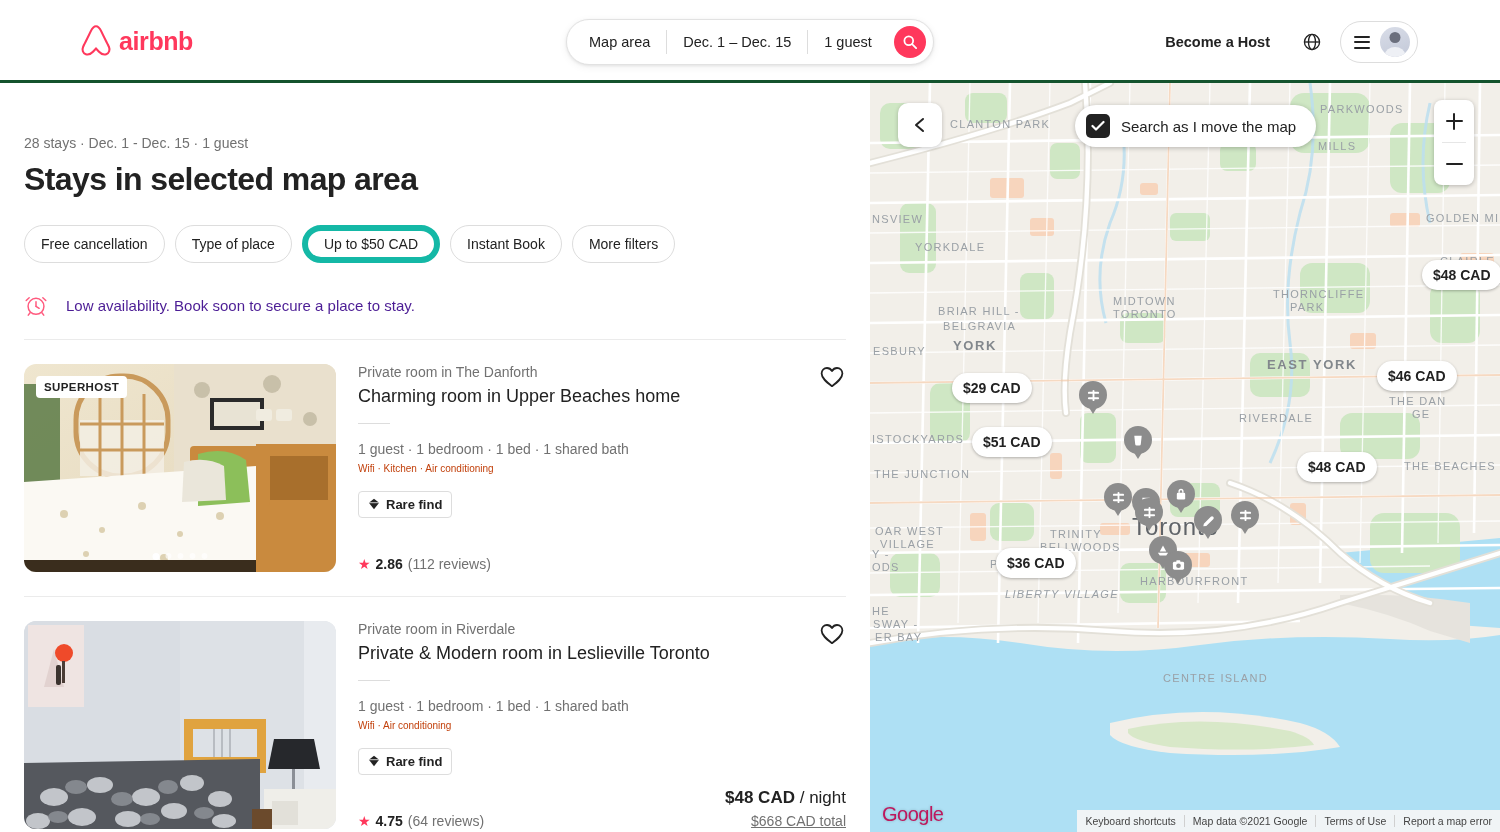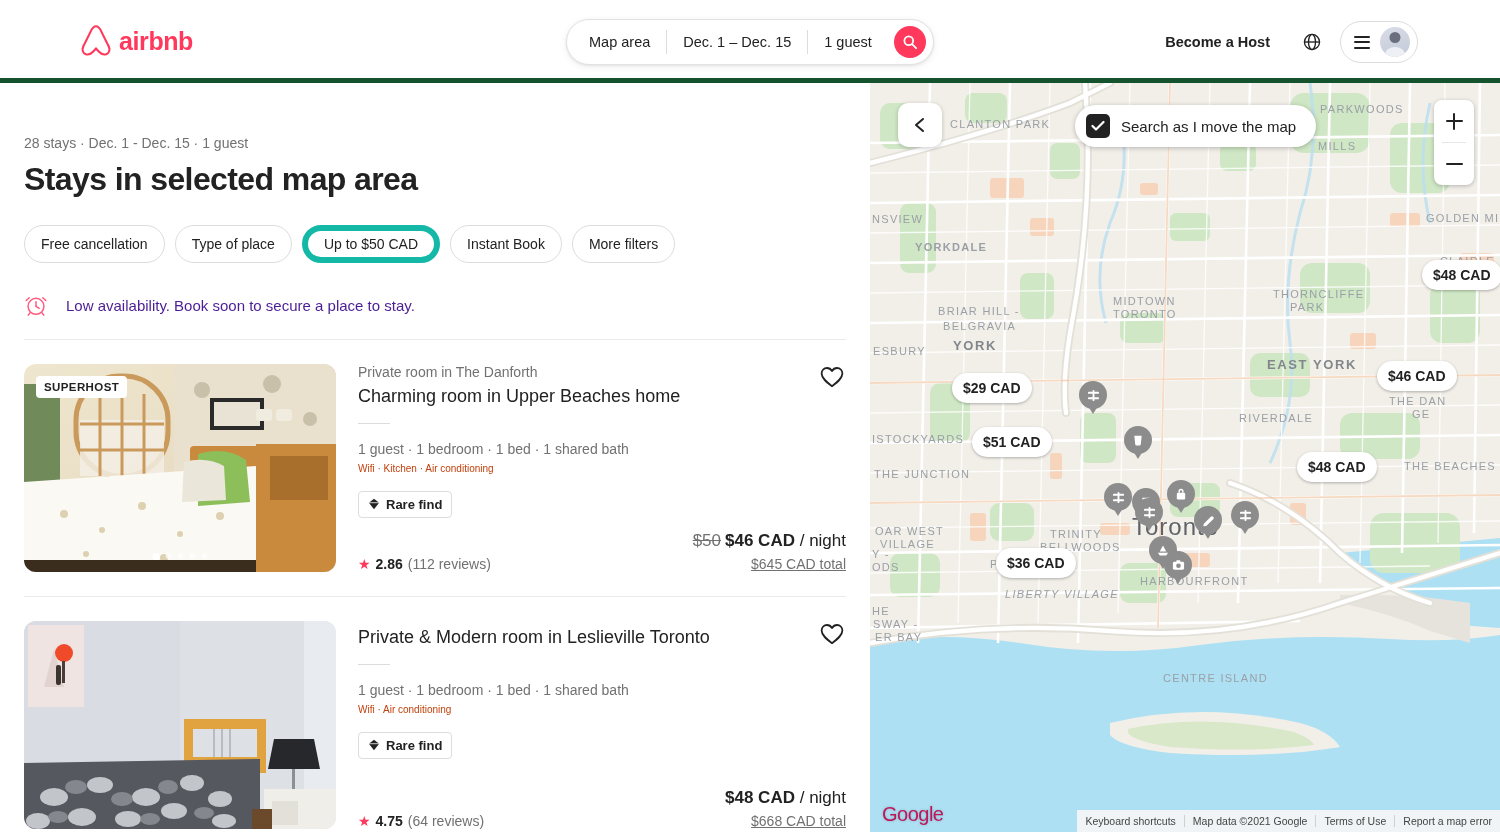--- a/index.html
+++ b/index.html
@@ -10,21 +10,21 @@
     overflow: hidden;
     color: #222222;
   }
   .page { position: relative; width: 1500px; height: 832px; }
 
   
   .header {
     position: absolute; top: 0; left: 0;
     width: 1500px; height: 83px;
     background: #fff;
-    border-bottom: 5px solid #14532d;
+    border-bottom: 3px solid #14532d;
     display: flex; align-items: center;
     z-index: 50;
   }
   .logo { position: absolute; left: 80px; top: 24px; display: flex; align-items: center; gap: 7px; }
   .logo-mark { width: 32px; height: 34px; }
   .logo-text { font-size: 25px; font-weight: 700; color: #ff385c; letter-spacing: -0.4px; }
 
   .searchbar {
     position: absolute; left: 566px; top: 19px;
     width: 368px; height: 46px;
@@ -336,26 +336,20 @@
             <path d="M1 5.5 L13 5.5" stroke="#fff" stroke-width="0.9"></path>
           </svg>
           <span>Rare find</span>
         </div>
         <div class="c-bottom">
           <div class="rating">
             <span class="star">★</span>
             <b>2.86</b>
             <span class="rev">(112 reviews)</span>
           </div>
-          <div class="price-block">
-            <div class="price-line">
-              <span class="price-strike">$50</span><span class="price-main">$46 CAD</span> <span class="price-night">/ night</span>
-            </div>
-            <div class="price-total">$645 CAD total</div>
-          </div>
         </div>
       </div>
     </div>
 
     <div class="card">
       <div class="card-photo">
         <svg viewBox="0 0 312 208" width="312" height="208">
           <rect width="312" height="208" fill="#dde1e6"></rect>
           <rect x="0" y="0" width="156" height="208" fill="#d9dde3"></rect>
           <rect x="280" y="0" width="32" height="208" fill="#e8ebef"></rect>
@@ -399,20 +393,21 @@
             <ellipse cx="180" cy="192" rx="10" ry="6"></ellipse>
               <ellipse cx="126" cy="198" rx="10" ry="6"></ellipse>
           </g>
           <rect x="228" y="188" width="20" height="20" fill="#6b4a2c"></rect>
         </svg>
       </div>
       <div class="card-body">
         <svg class="heart" width="24" height="22" viewBox="0 0 24 22">
           <path d="M12 20.2 C6.5 16 1.6 12.2 1.6 7.6 C1.6 4.4 4 2 7 2 c2 0 3.9 1.2 5 3 1.1-1.8 3-3 5-3 3 0 5.4 2.4 5.4 5.6 0 4.6-4.9 8.4-10.4 12.6z" fill="none" stroke="#222" stroke-width="1.8" stroke-linejoin="round"></path>
         </svg>
+        <div class="c-type">Private room in Riverdale</div>
         <div class="c-title">Private &amp; Modern room in Leslieville Toronto</div>
         <div class="c-rule"></div>
         <div class="c-specs">1 guest · 1 bedroom · 1 bed · 1 shared bath</div>
         <div class="c-amen">Wifi · Air conditioning</div>
         <div class="rare-find">
           <svg width="12" height="12" viewBox="0 0 14 14">
             <path d="M7 1 L13 5.5 L7 13 L1 5.5 Z" fill="#222"></path>
             <path d="M1 5.5 L13 5.5" stroke="#fff" stroke-width="0.9"></path>
           </svg>
           <span>Rare find</span>
@@ -574,21 +569,21 @@
         <span class="zsign">
             <i class="h"></i>
           </span>
       </div>
     </div>
 
     <div class="map-label" style="left:80px;  top:35px;">CLANTON PARK</div>
     <div class="map-label" style="left:450px; top:20px;">PARKWOODS</div>
     <div class="map-label" style="left:448px; top:57px;">MILLS</div>
     <div class="map-label" style="left:2px;   top:130px;">NSVIEW</div>
-    <div class="map-label" style="left:45px;  top:158px;font-weight:bold;">YORKDALE</div>
+    <div class="map-label" style="left:45px;  top:158px;">YORKDALE</div>
     <div class="map-label" style="left:556px; top:129px;">GOLDEN MI</div>
     <div class="map-label" style="left:68px;  top:222px;">BRIAR HILL -</div>
     <div class="map-label" style="left:73px;  top:237px;">BELGRAVIA</div>
     <div class="map-label" style="left:243px; top:212px;">MIDTOWN</div>
     <div class="map-label" style="left:243px; top:225px;">TORONTO</div>
     <div class="map-label" style="left:570px; top:172px;">CLAIRLE</div>
     <div class="map-label" style="left:564px; top:185px;">BIRCHMO</div>
     <div class="map-label" style="left:3px;   top:262px;">ESBURY</div>
     <div class="map-label mid" style="left:83px; top:255px;">YORK</div>
     <div class="map-label" style="left:403px; top:205px;">THORNCLIFFE</div>

